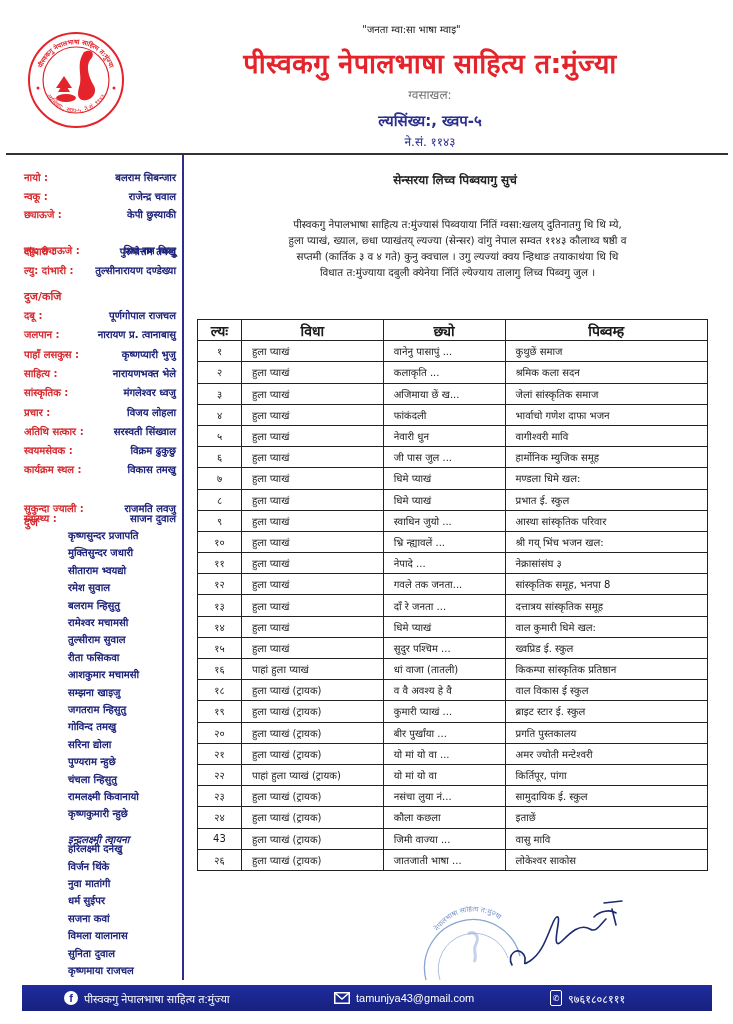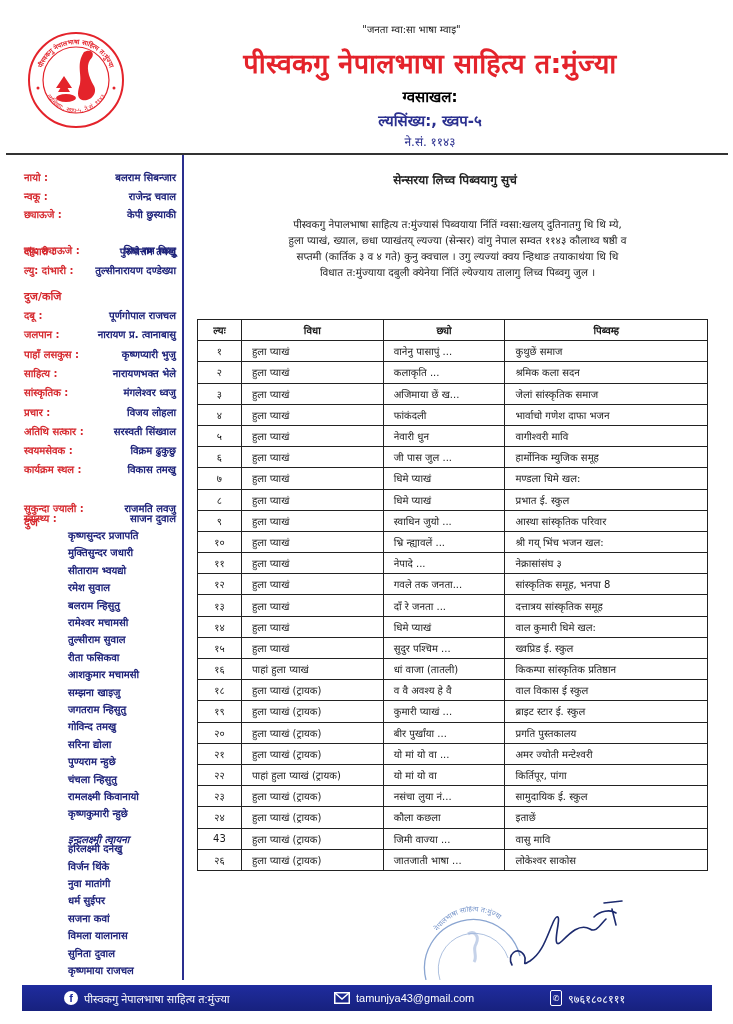--- a/index.html
+++ b/index.html
@@ -3,41 +3,41 @@
 <meta charset="utf-8">
 <style>
   * { box-sizing: border-box; margin: 0; padding: 0; }
   html, body { width: 733px; height: 1024px; background: #ffffff; overflow: hidden; }
   body { position: relative; font-family: "DejaVu Sans", sans-serif; color: #1a1a1a; }
 
   
   .logo { position: absolute; left: 26px; top: 30px; width: 100px; height: 100px; }
   .slogan { position: absolute; left: 0; width: 733px; top: 22px; text-align: center; padding-left: 90px; font-size: 10px; color: #222; }
   .org-title { position: absolute; left: 150px; top: 44px; width: 560px; text-align: center; font-size: 27px; font-weight: bold; color: #e4232b; letter-spacing: 0.3px; }
-  .branch { position: absolute; left: 150px; top: 86px; width: 560px; text-align: center; font-size: 15px; font-weight: bold; color: #000000; }
+  .branch { position: absolute; left: 150px; top: 86px; width: 560px; text-align: center; font-size: 12px; font-weight: normal; color: #737373; }
   .location { position: absolute; left: 150px; top: 110px; width: 560px; text-align: center; font-size: 15px; font-weight: bold; color: #2a2f8f; }
   .year { position: absolute; left: 150px; top: 133px; width: 560px; text-align: center; font-size: 12px; font-weight: normal; color: #2a2f8f; }
   .header-rule { position: absolute; left: 6px; top: 153px; width: 722px; height: 2px; background: #333; }
 
   
   .sidebar { position: absolute; left: 0; top: 158px; width: 183px; height: 822px; }
   .sidebar-divider { position: absolute; left: 182px; top: 155px; width: 2px; height: 825px; background: #2a2f8f; }
   .role-row { position: absolute; left: 24px; width: 152px; height: 16px; font-size: 10px; white-space: nowrap; text-align: right; }
   .role-label { position: absolute; left: 0; top: 0; color: #d62a2f; font-weight: bold; }
   .role-name { position: absolute; right: 0; top: 0; color: #1e237a; font-weight: bold; }
   .section-head { position: absolute; left: 24px; font-size: 11px; font-weight: bold; color: #d62a2f; }
   .member { position: absolute; left: 68px; font-size: 10px; color: #1e237a; font-weight: bold; white-space: nowrap; height: 16px; }
 
   
   .doc-title { position: absolute; left: 195px; width: 520px; top: 171px; text-align: center; font-size: 12px; font-weight: bold; color: #222; }
   .intro { position: absolute; left: 205px; width: 505px; top: 216px; text-align: center; font-size: 10.3px; line-height: 16px; color: #222; }
 
   table.results { position: absolute; left: 197px; top: 319px; width: 511px; border-collapse: collapse; font-size: 10px; }
   table.results th, table.results td { border: 1px solid #222; height: 21.2px; padding: 0 10px; white-space: nowrap; overflow: hidden; }
-  table.results th { font-weight: bold; text-align: center; font-size: 10px; }
+  table.results th { font-weight: bold; text-align: center; font-size: 14px; }
   table.results td.num { text-align: center; width: 44px; padding: 0; }
   table.results td.genre { width: 142px; }
   table.results td.song { width: 122px; }
   table.results td.group { width: 203px; }
 
   
   .stamp { position: absolute; left: 418px; top: 906px; width: 110px; height: 74px; }
   .signature { position: absolute; left: 500px; top: 895px; width: 130px; height: 80px; }
 
   

